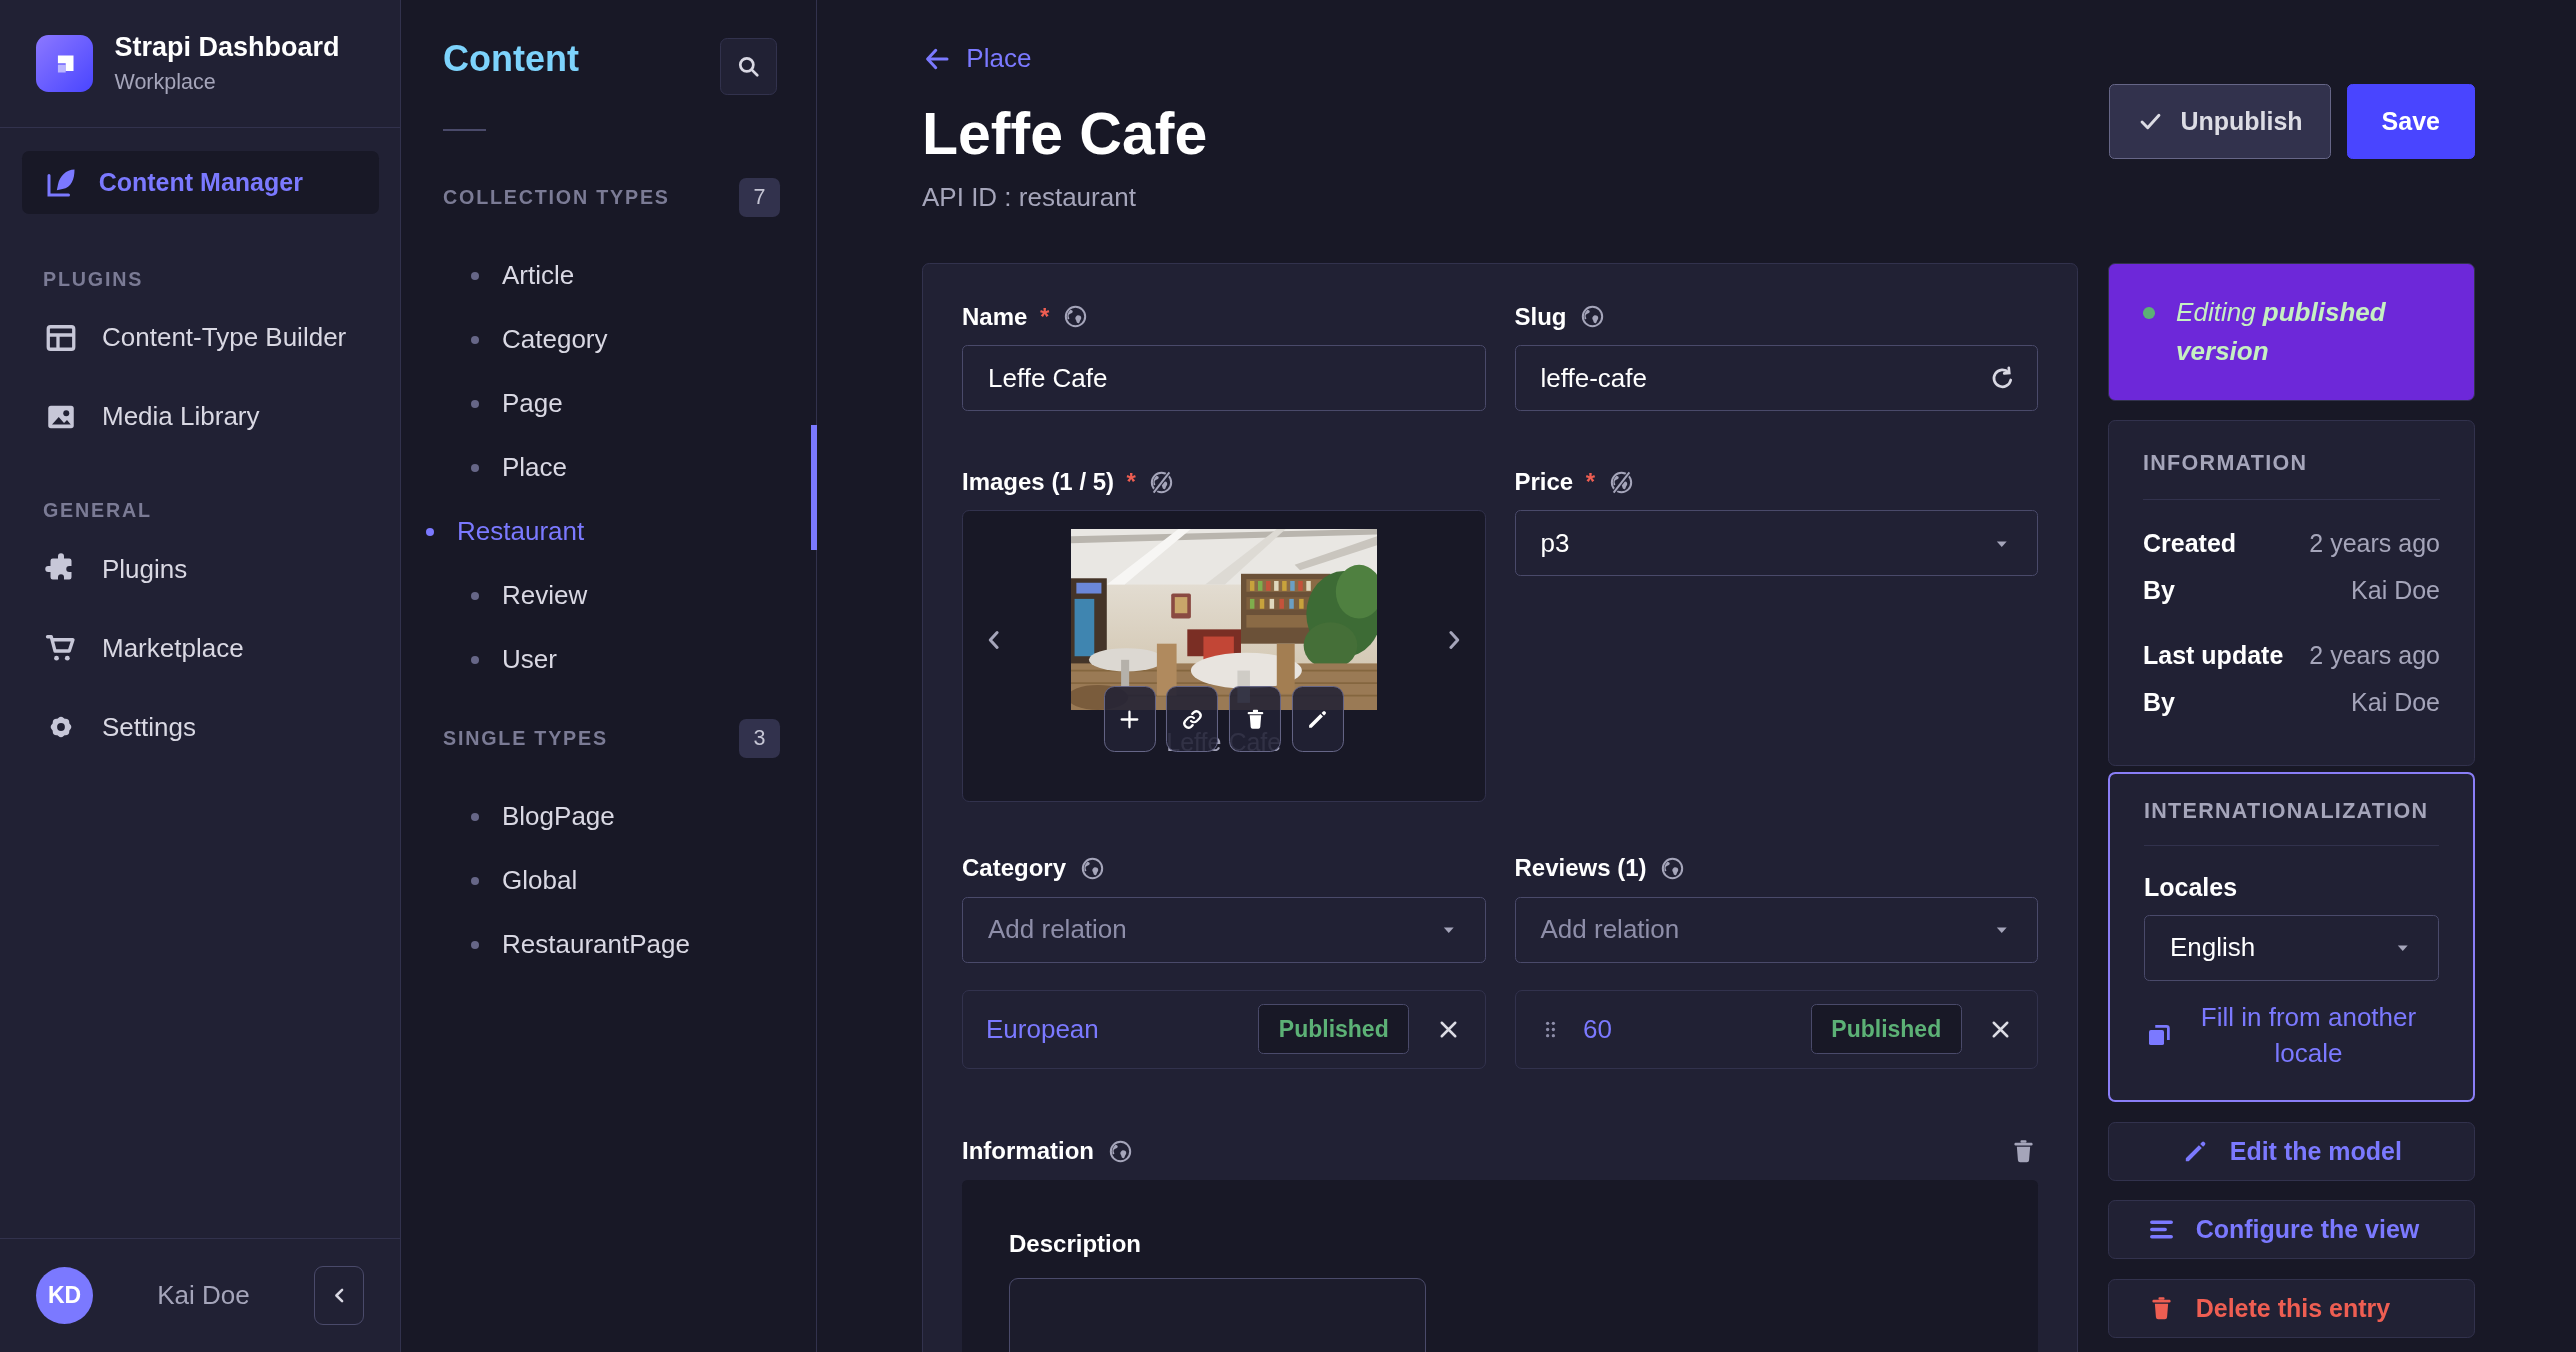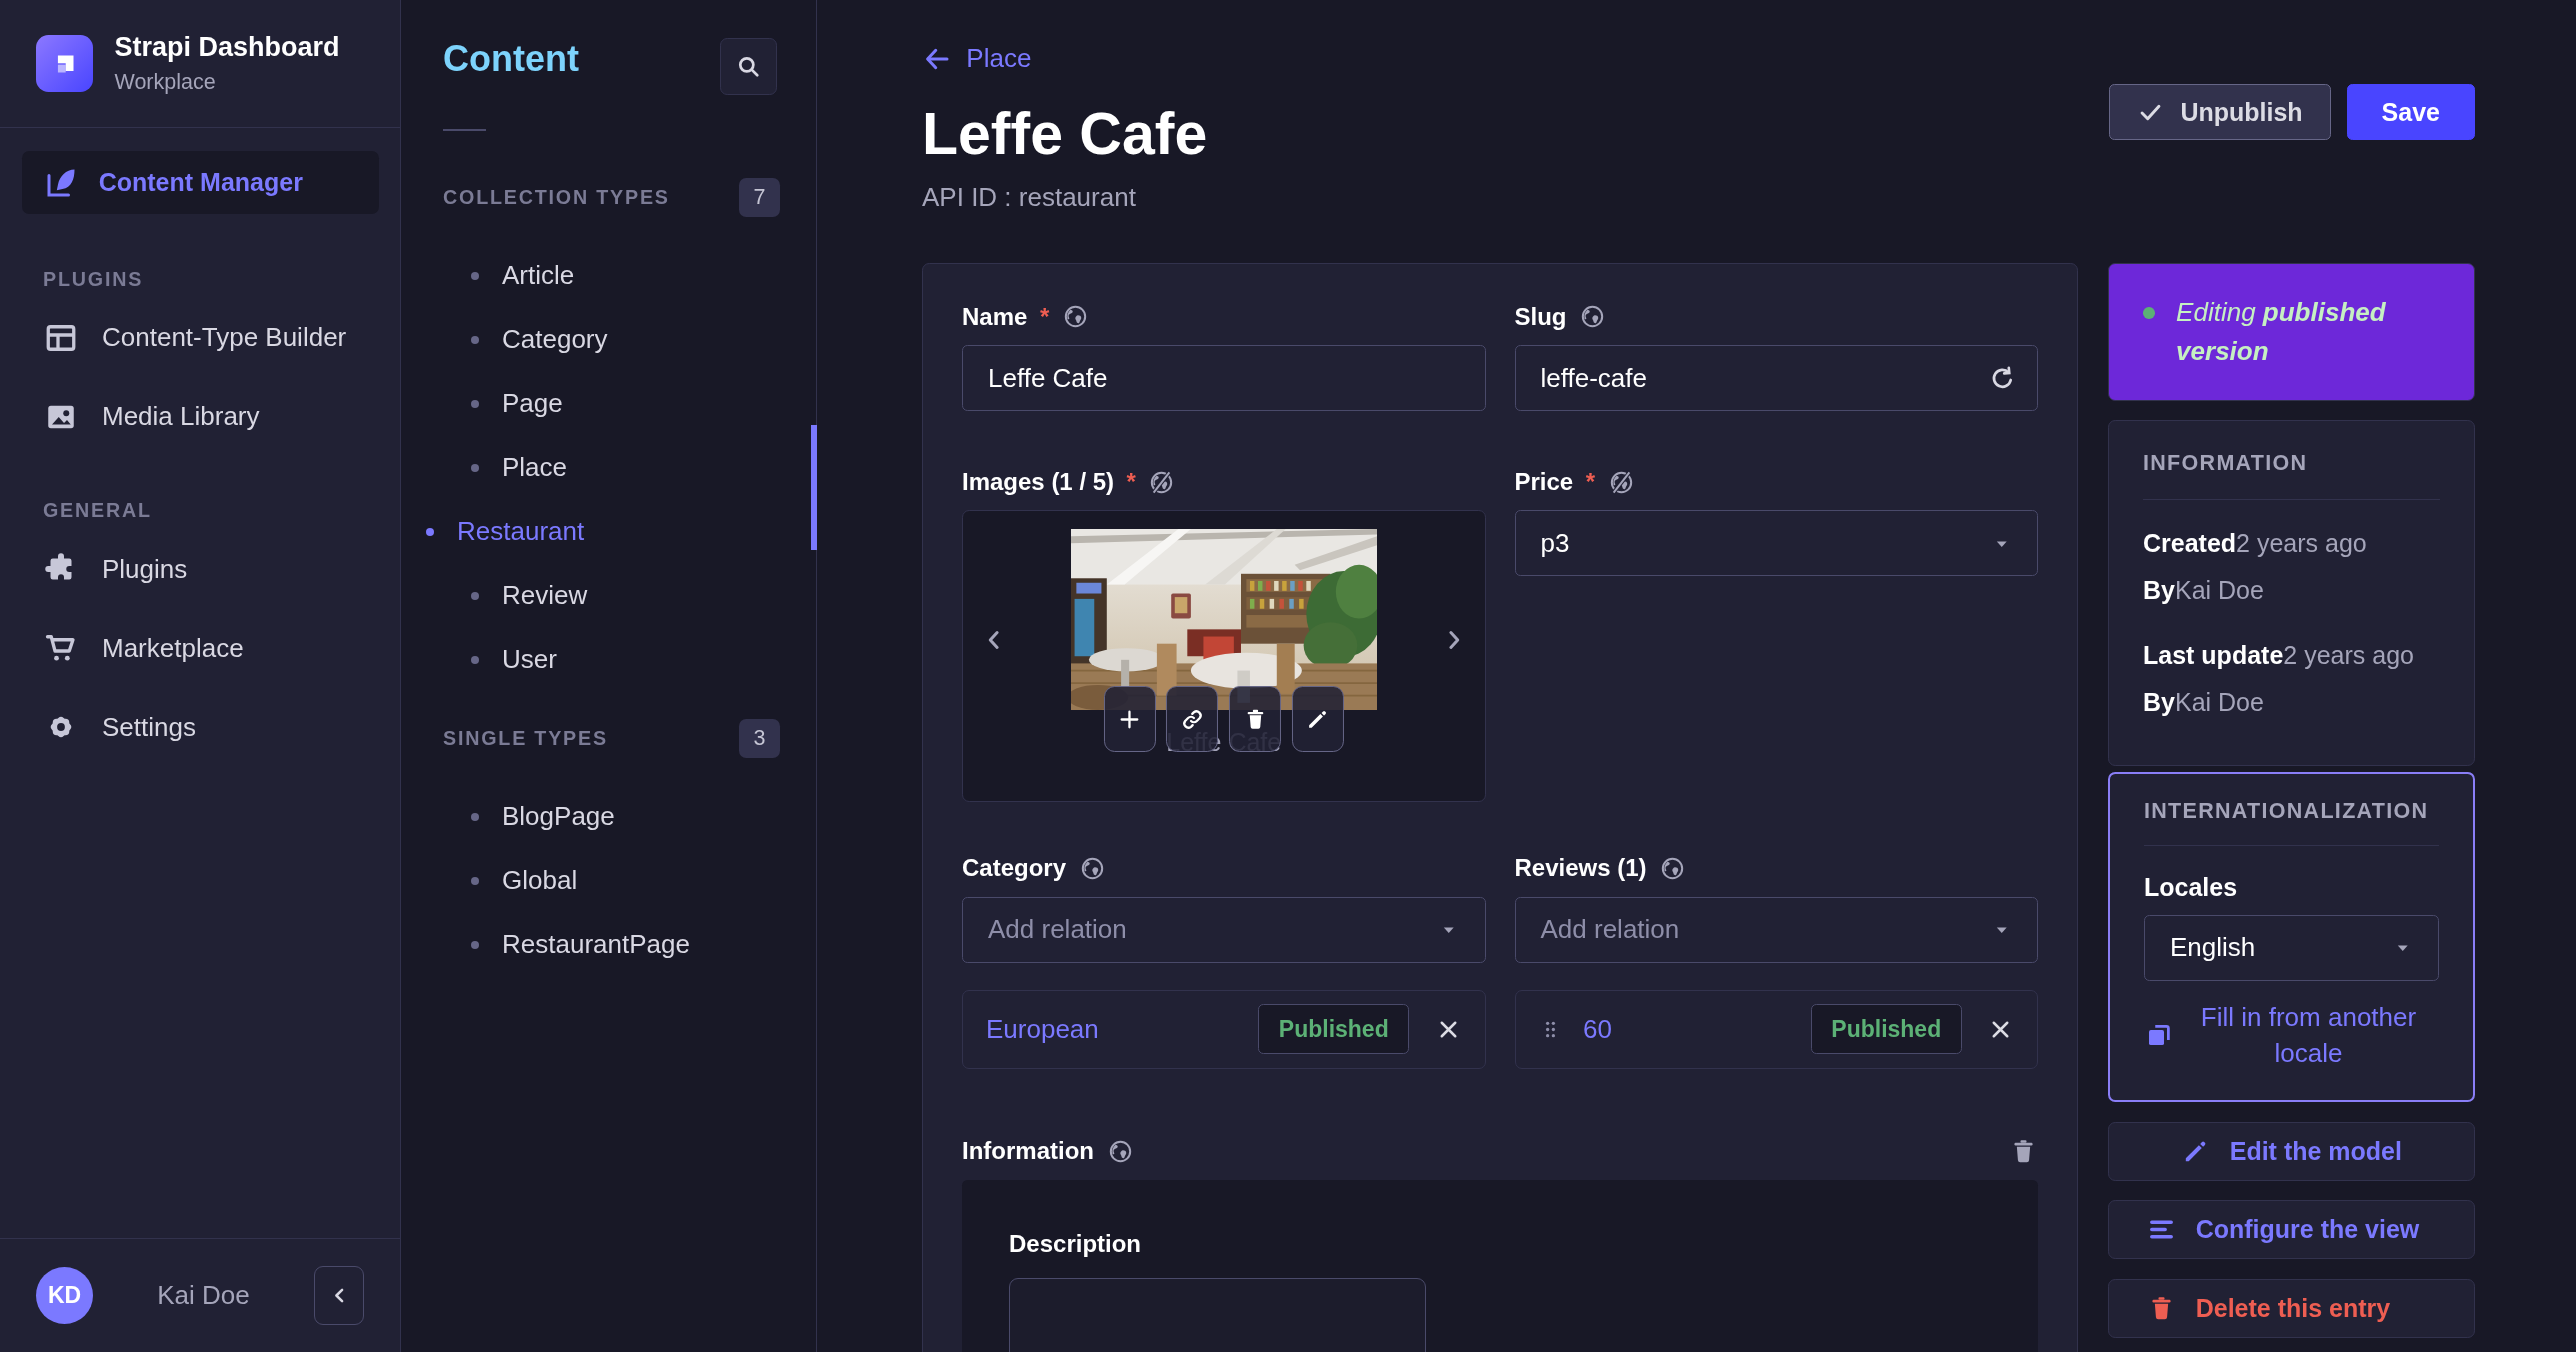--- a/index.html
+++ b/index.html
@@ -47,21 +47,21 @@
   .subnav-item.active .bullet { background:#7b79ff; }
   .scroll-thumb { position:absolute; right:-0.9px; top:425px; width:6.3px; height:125px; background:#7b79ff; }
 
   
   .main { flex:1; padding:0 102px 0 105px; position:relative; }
   .main-header { padding-top:43px; position:relative; }
   .back-link { display:inline-flex; align-items:center; gap:14.3px; color:#7b79ff; font-size:26px; }
   .page-title { font-size:59px; font-weight:bold; color:#ffffff; margin-top:23px; }
   .api-id { font-size:26px; color:#a5a5ba; margin-top:14.3px; }
   .header-actions { position:absolute; right:0; top:84px; display:flex; gap:16px; }
-  .btn { height:56px; border-radius:5.4px; font-size:25px; font-weight:600; display:flex; align-items:center; justify-content:center; font-family:inherit; }
+  .btn { height:75px; border-radius:5.4px; font-size:25px; font-weight:600; display:flex; align-items:center; justify-content:center; font-family:inherit; }
   .btn-unpublish { padding:0 27px; gap:16px; background:#32324d; border:0.9px solid #666687; color:#dcdce4; }
   .btn-save { padding:0 34px; background:#4945ff; border:0.9px solid #4945ff; color:#ffffff; }
 
   .content-row { display:flex; gap:30px; margin-top:50px; align-items:flex-start; }
 
   
   .form-panel { width:1156px; background:#212134; border:0.9px solid #32324d; border-radius:7.2px; padding:39px; height:1234px; }
   .form-grid { display:grid; grid-template-columns:1fr 1fr; column-gap:29px; }
   .field-label { display:flex; align-items:center; gap:12.5px; font-size:24px; font-weight:bold; color:#ffffff; margin-bottom:14.3px; }
   .req { color:#ee5e52; font-weight:bold; }
@@ -99,21 +99,21 @@
 
   
   .right-col { width:367px; display:flex; flex-direction:column; }
   .status-box { background:#6d28d9; border:0.9px solid #32324d; border-radius:7.2px; padding:29px 34px; display:flex; gap:21.5px;font-style:italic; }
   .status-dot { width:11.6px; height:11.6px; border-radius:50%; background:#5cb176; margin-top:14.3px; flex:none; }
   .status-text { font-size:26px; color:#c6f0c2; line-height:39px; }
   .status-text b { font-weight:bold; }
   .side-box { margin-top:19.7px; background:#212134; border:0.9px solid #32324d; border-radius:7.2px; padding:30px 34px; }
   .box-title { font-size:21.5px; font-weight:bold; letter-spacing:1.3px; color:#a5a5ba; }
   .box-divider { height:0.9px; background:#32324d; margin:23px 0 29px; }
-  .kv-row { display:flex; align-items:baseline; margin-bottom:18px; }
+  .kv-row { display:flex; justify-content:space-between; align-items:baseline; margin-bottom:18px; }
   .kv-k { font-size:25px; font-weight:bold; color:#ffffff; }
   .kv-v { font-size:25px; color:#a5a5ba; }
   .kv-gap { height:18px; }
   .i18n-box { margin-top:5.4px; border:2.7px solid #8a7ef7; border-radius:7.2px; background:#212134; padding:25px 34px 29px; }
   .locales-label { font-size:25px; font-weight:bold; color:#ffffff; margin:0 0 12.5px; }
   .i18n-box .box-divider { margin:21.5px 0 27px; }
   .fill-link { margin-top:18px; display:flex; align-items:center; gap:4px; color:#7b79ff; }
   .fill-link .txt { flex:1; text-align:center; font-size:26px; line-height:36px; }
   .action-btn { margin-top:19.7px; height:59px; background:#212134; border:0.9px solid #32324d; border-radius:7.2px; display:flex; align-items:center; gap:19.7px; padding:0 38px; font-size:25px; font-weight:600; color:#7b79ff; font-family:inherit; }
   .action-btn.first { margin-top:20px;justify-content:center; }

